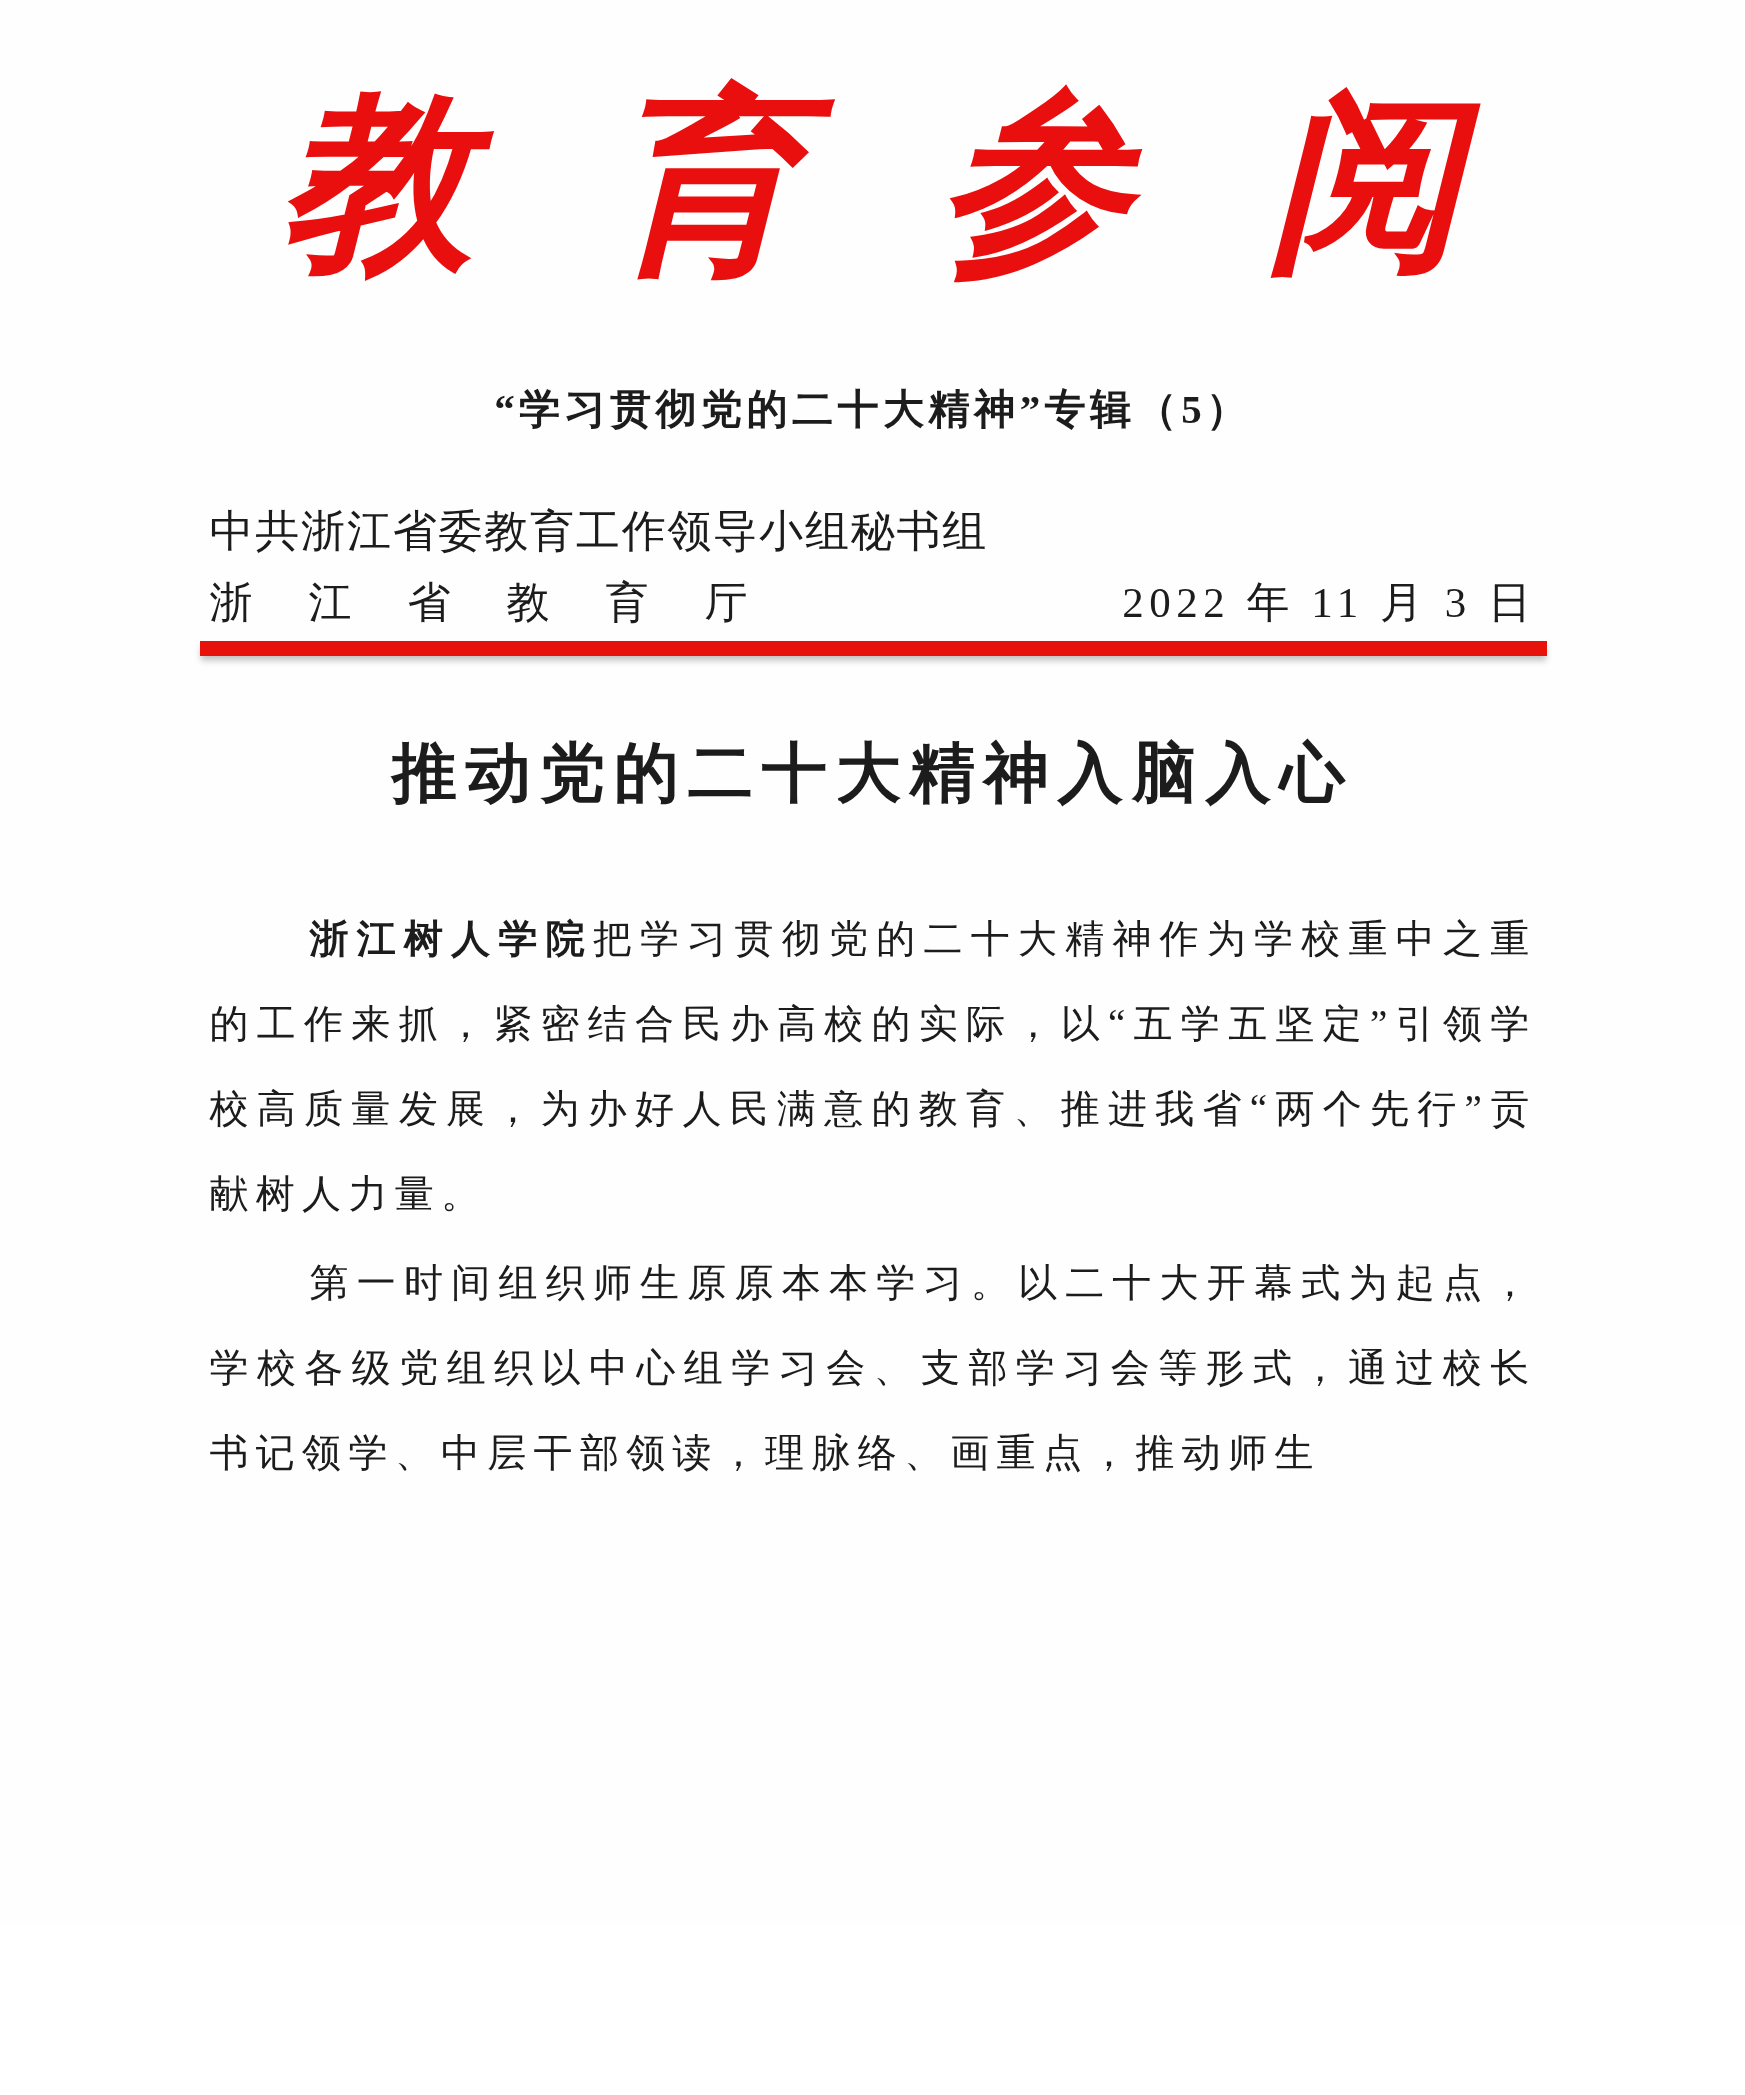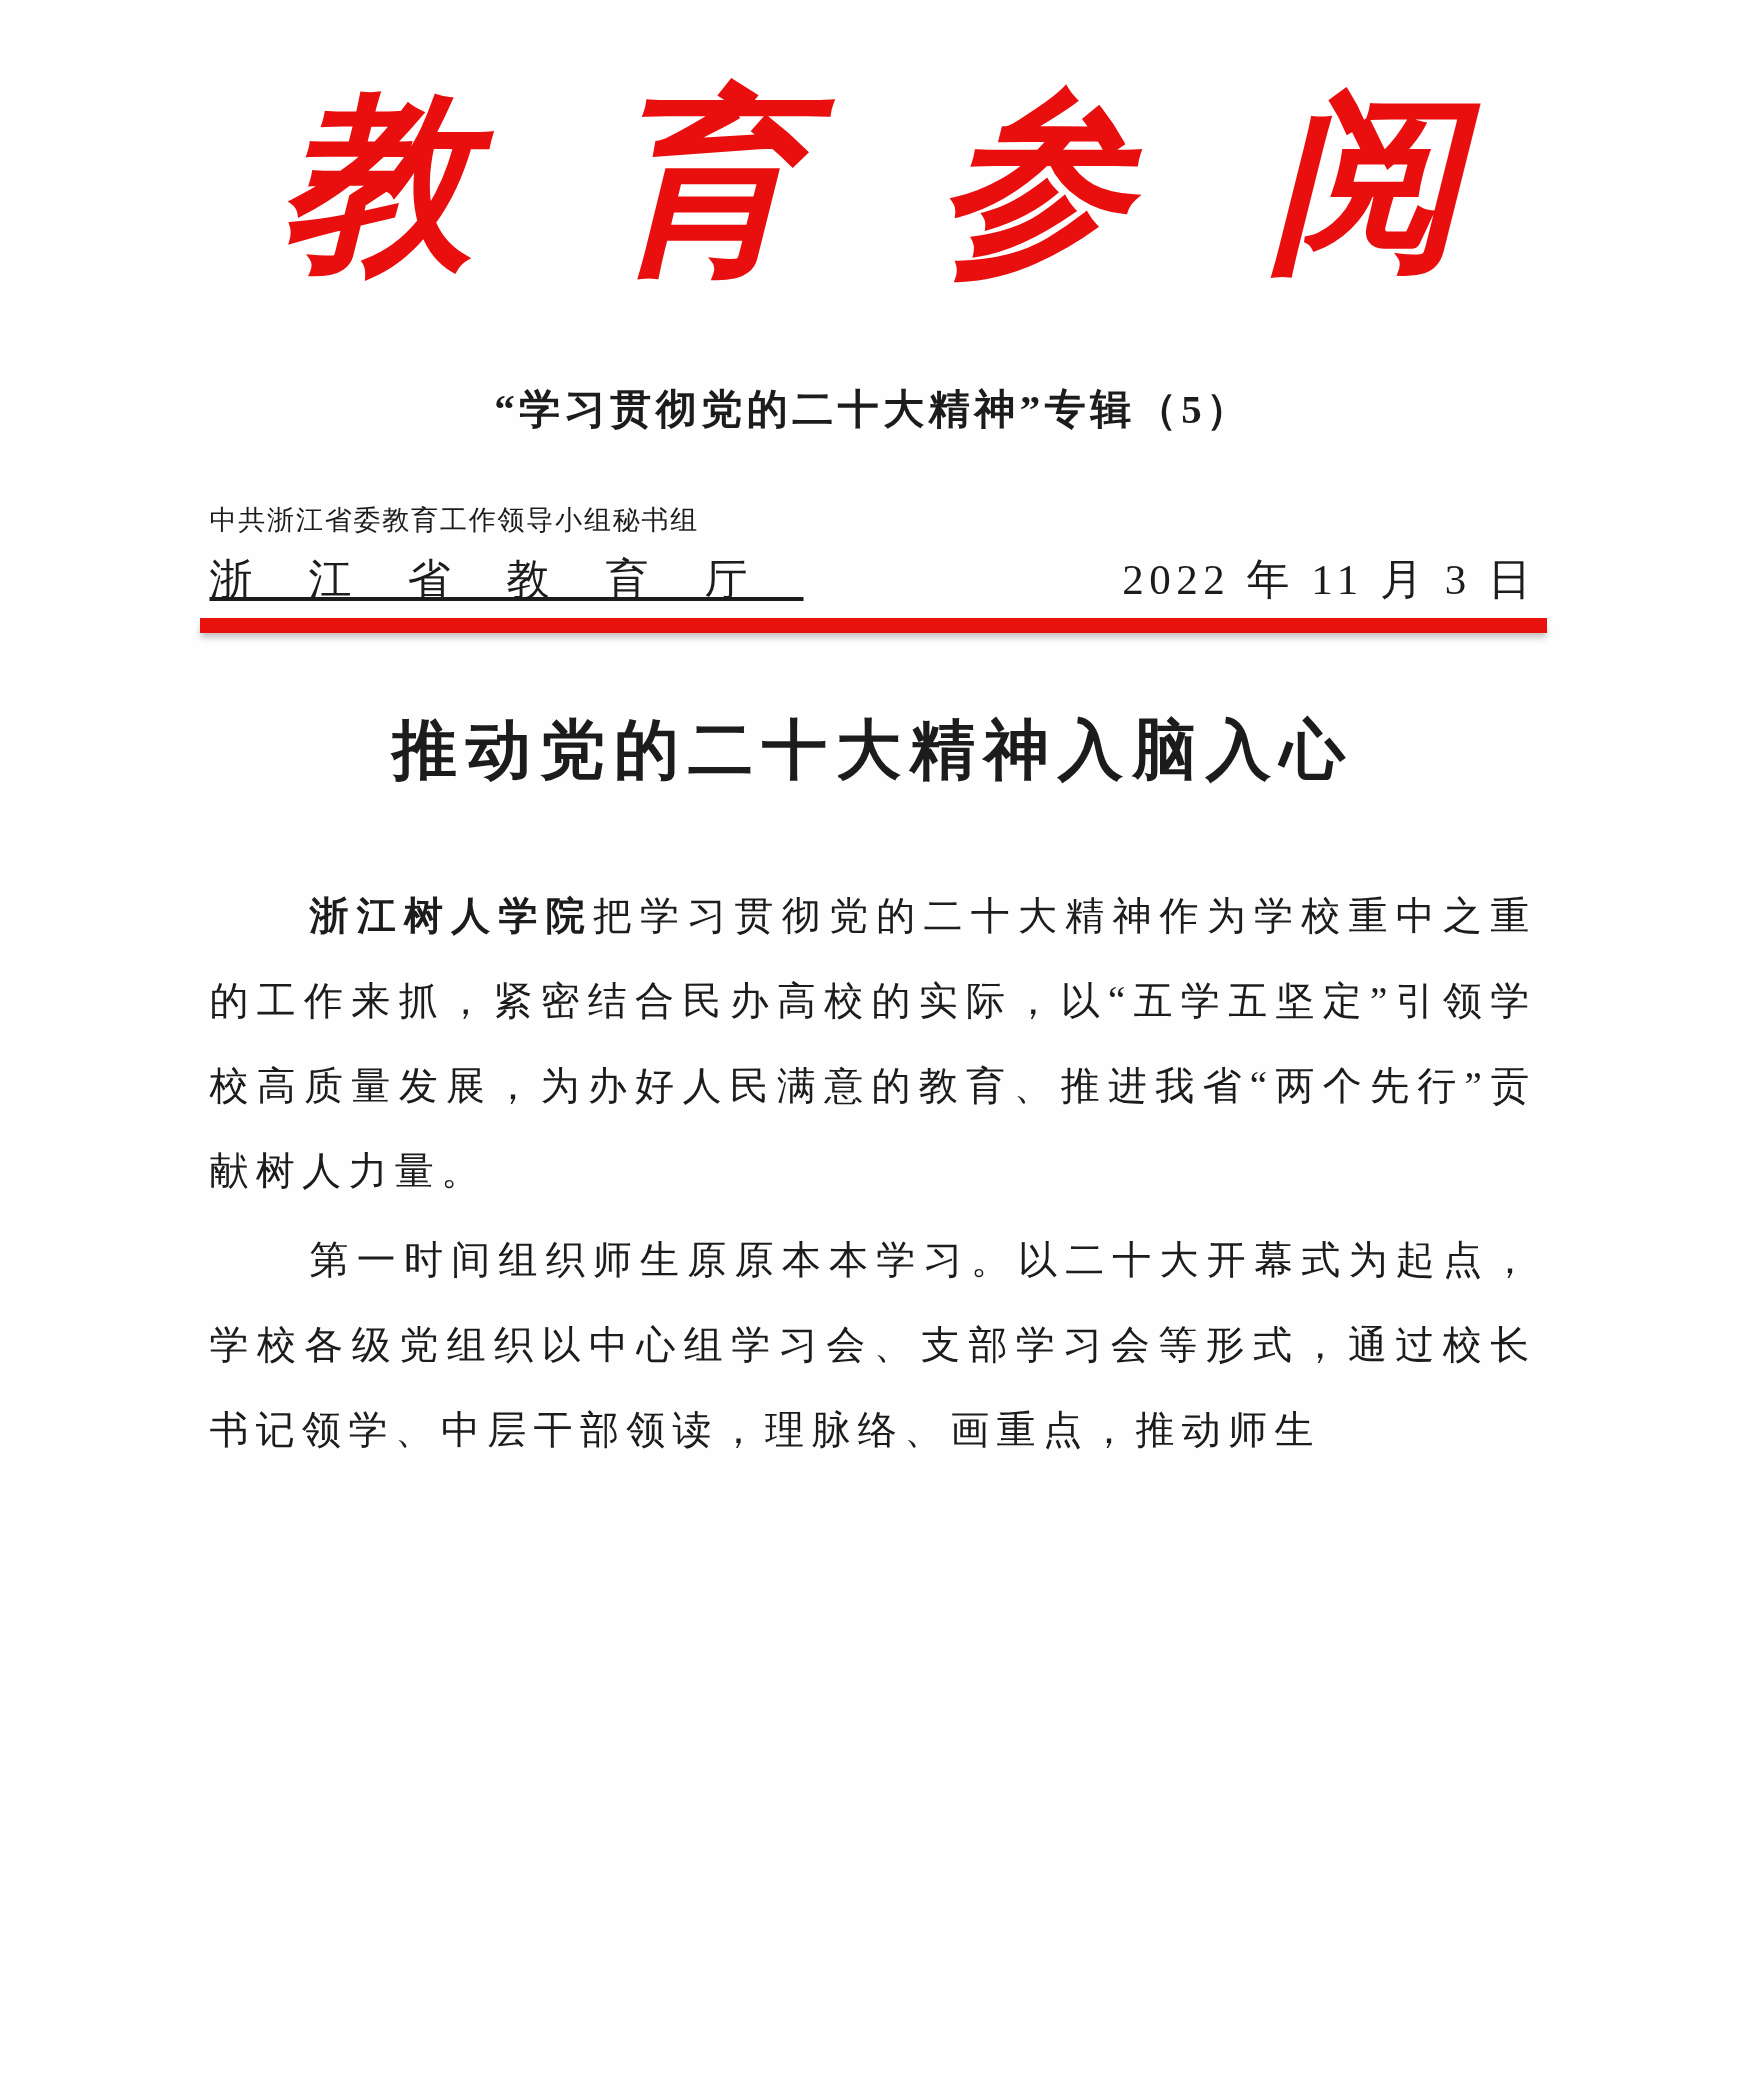--- a/index.html
+++ b/index.html
@@ -37,34 +37,33 @@
     text-align:center;
     font-size:41px;
     font-weight:600;
     letter-spacing:4.5px;
   }
   .org{
     width:var(--content-w);
     margin:65px auto 0;
   }
   .org1{
-    font-size:27px;
+    font-size:44px;
     letter-spacing:1.8px;
   }
   .org2row{
     display:flex;
     justify-content:space-between;
     align-items:baseline;
     margin-top:12.7px;
   }
   .org2{
     font-size:43px;
     letter-spacing:56px;
     white-space:nowrap;
-    text-decoration:underline;
   }
   .date{
     font-size:43px;
     letter-spacing:5.5px;
     white-space:nowrap;
   }
   .redline{
     width:1347px;
     height:15.5px;
     margin:9px auto 0;

